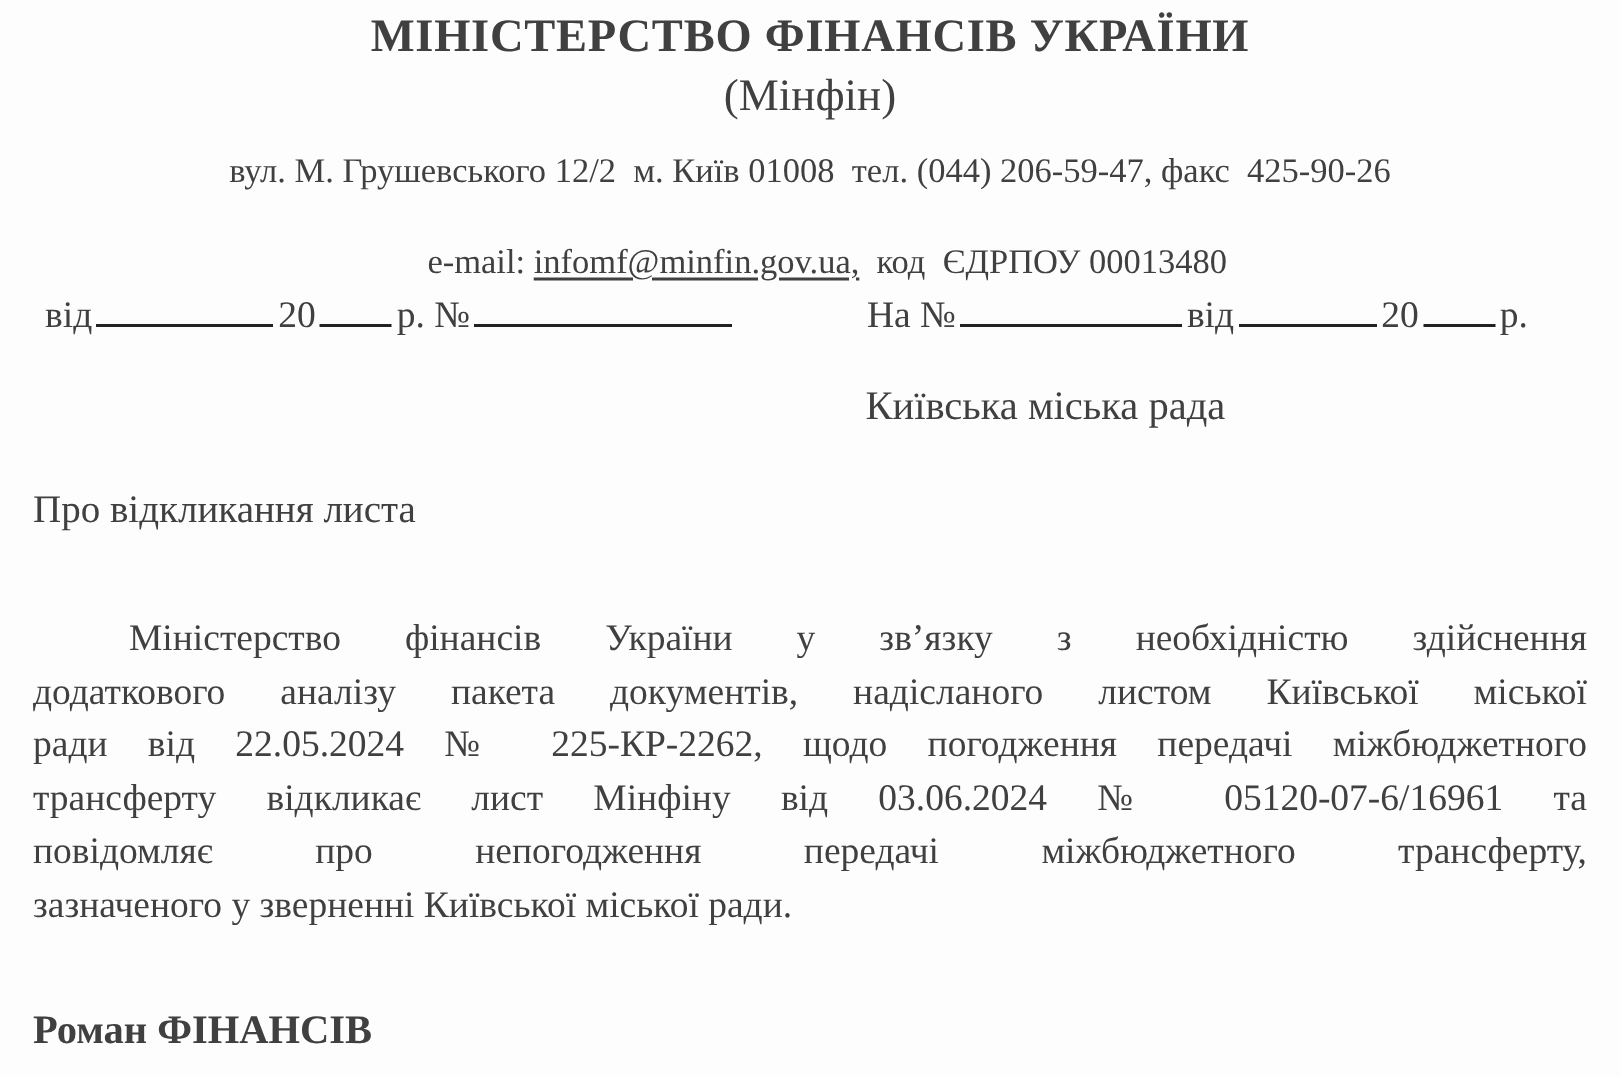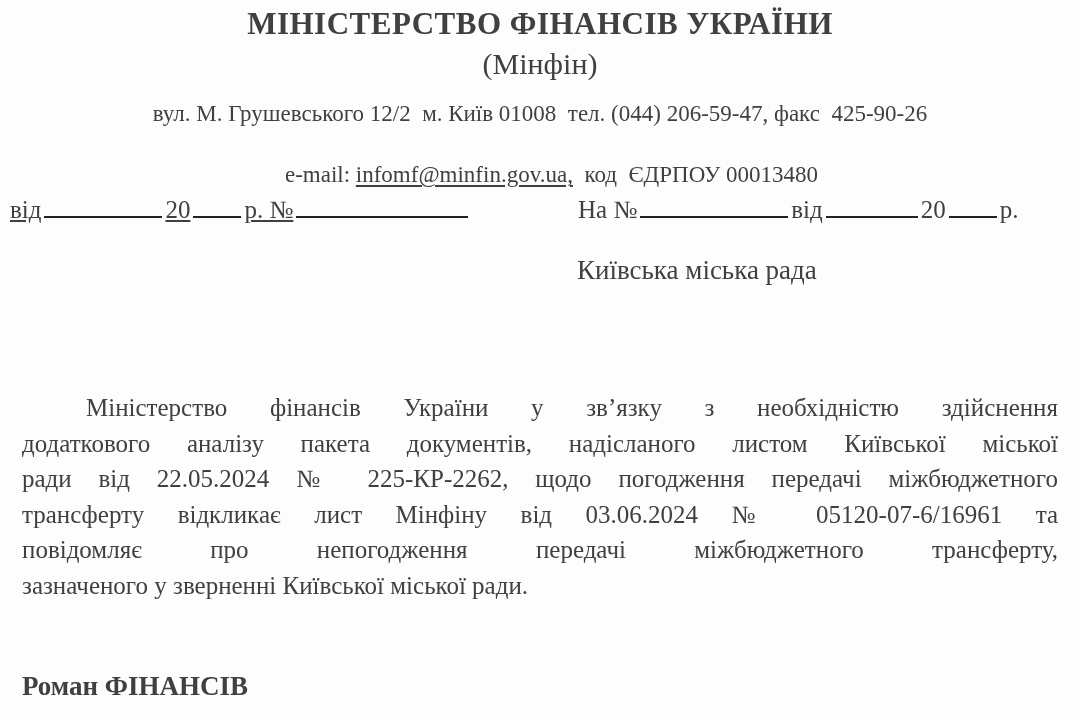--- a/index.html
+++ b/index.html
@@ -47,21 +47,21 @@
     text-underline-offset: 3px;
   }
   .ref-row {
     position: absolute;
     top: 192px;
     left: 0;
     right: 0;
     height: 40px;
     font-size: 25px;
   }
-  .ref-left  { position: absolute; left: 10px;  white-space: nowrap; text-decoration: underline; }
+  .ref-left  { position: absolute; left: 30px;  white-space: nowrap; }
   .ref-right { position: absolute; left: 578px; white-space: nowrap; }
   .bl {
     display: inline-block;
     height: 0.95em;
     border-bottom: 2px solid #222;
     margin: 0 3px;
   }
   .w118 { width: 118px; }
   .w172 { width: 172px; }
   .w148 { width: 148px; }
@@ -75,21 +75,21 @@
     font-weight: normal;
   }
   .subject {
     position: absolute;
     top: 325px;
     left: 22px;
     font-size: 26px;
   }
   .bodytext {
     position: absolute;
-    top: 390px;
+    top: 408px;
     left: 22px;
     width: 1036px;
     font-size: 25px;
   }
   .bodytext .line {
     line-height: 35.6px;
     text-align: justify;
     text-align-last: justify;
   }
   .bodytext .line.first { text-indent: 64px; }
@@ -124,20 +124,21 @@
     <div class="ref-left">
       <span>від</span><span class="bl w118"></span><span>20</span><span class="bl w48"></span><span>р. №</span><span class="bl w172"></span>
     </div>
     <div class="ref-right">
       <span>На №</span><span class="bl w148"></span><span>від</span><span class="bl w92"></span><span>20</span><span class="bl w48"></span><span>р.</span>
     </div>
   </div>
 
   <div class="recipient">Київська міська рада</div>
 
+  <div class="subject">Про відкликання листа</div>
 
   <div class="bodytext">
     <div class="line first">Міністерство фінансів України у зв’язку з необхідністю здійснення</div>
     <div class="line">додаткового аналізу пакета документів, надісланого листом Київської міської</div>
     <div class="line">ради від 22.05.2024 № 225-КР-2262, щодо погодження передачі міжбюджетного</div>
     <div class="line">трансферту відкликає лист Мінфіну від 03.06.2024 № 05120-07-6/16961 та</div>
     <div class="line">повідомляє про непогодження передачі міжбюджетного трансферту,</div>
     <div class="line last">зазначеного у зверненні Київської міської ради.</div>
   </div>
 

